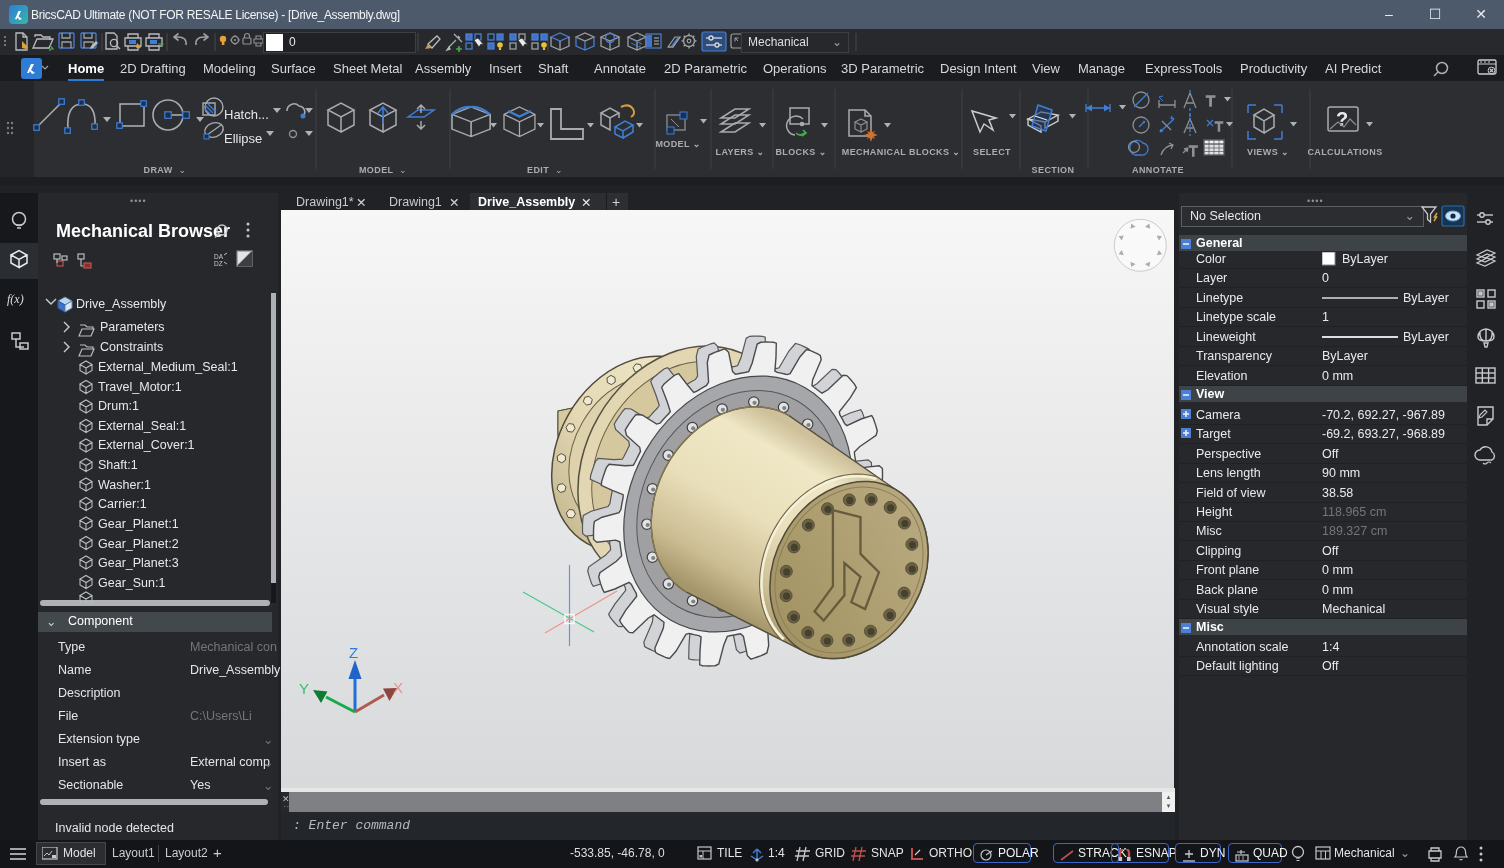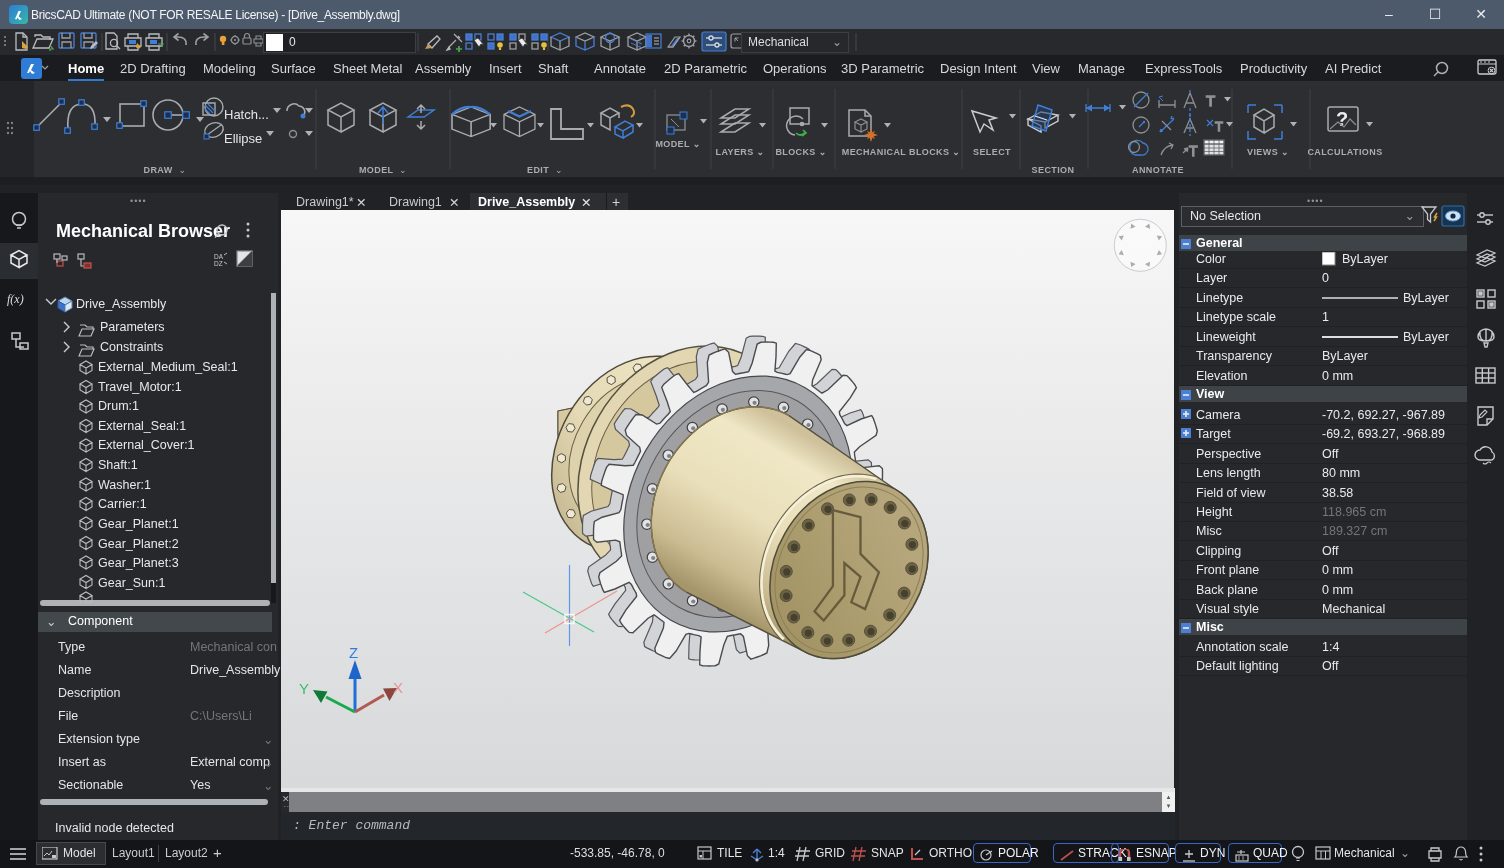--- a/index.html
+++ b/index.html
@@ -886,21 +886,21 @@
         </svg>
         <span class="n">Target</span>
         <span class="v">-69.2, 693.27, -968.89</span>
       </div>
     <div class="prow" style="top:251px;">
         <span class="n">Perspective</span>
         <span class="v">Off</span>
       </div>
     <div class="prow" style="top:270px;">
         <span class="n">Lens length</span>
-        <span class="v">80 mm</span>
+        <span class="v">90 mm</span>
       </div>
     <div class="prow" style="top:290px;">
         <span class="n">Field of view</span>
         <span class="v">38.58</span>
       </div>
     <div class="prow" style="top:309px;">
         <span class="n">Height</span>
         <span class="v gray">118.965 cm</span>
       </div>
     <div class="prow" style="top:328px;">

